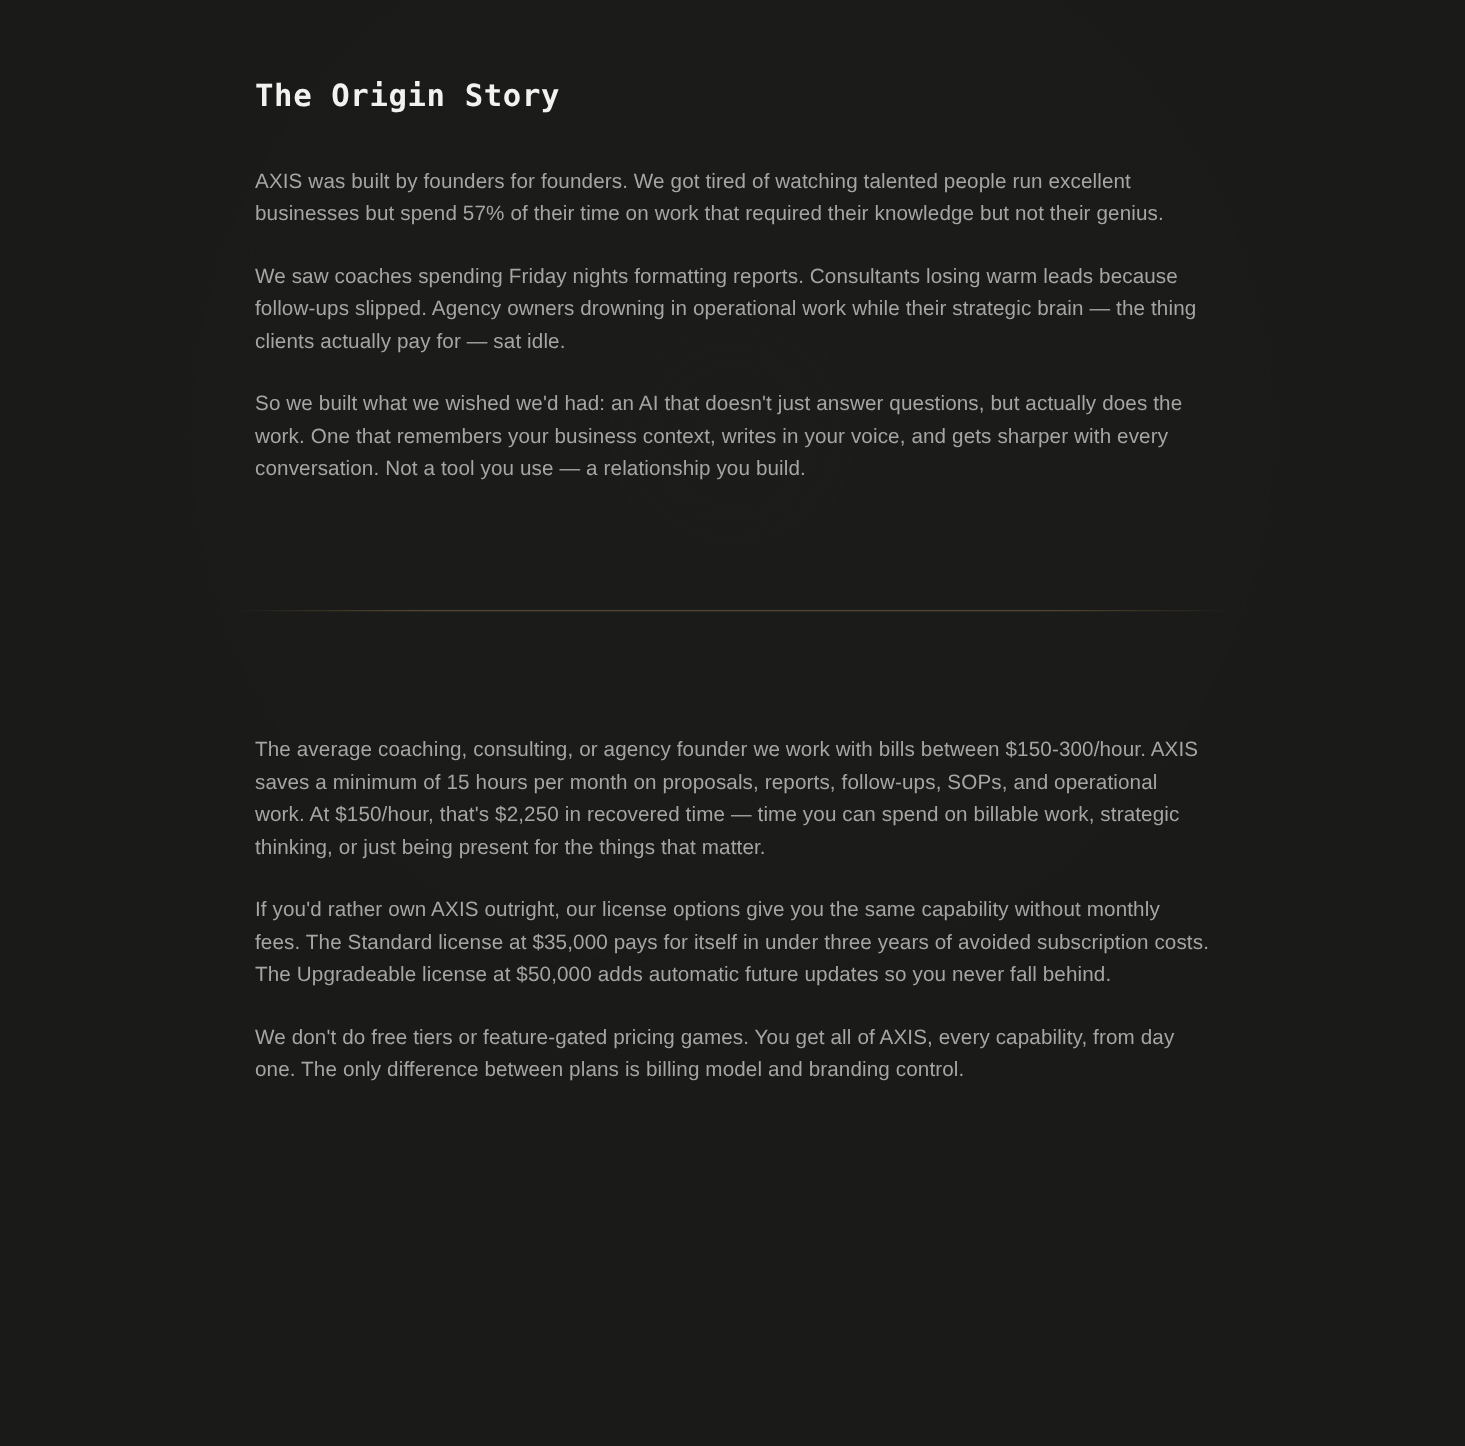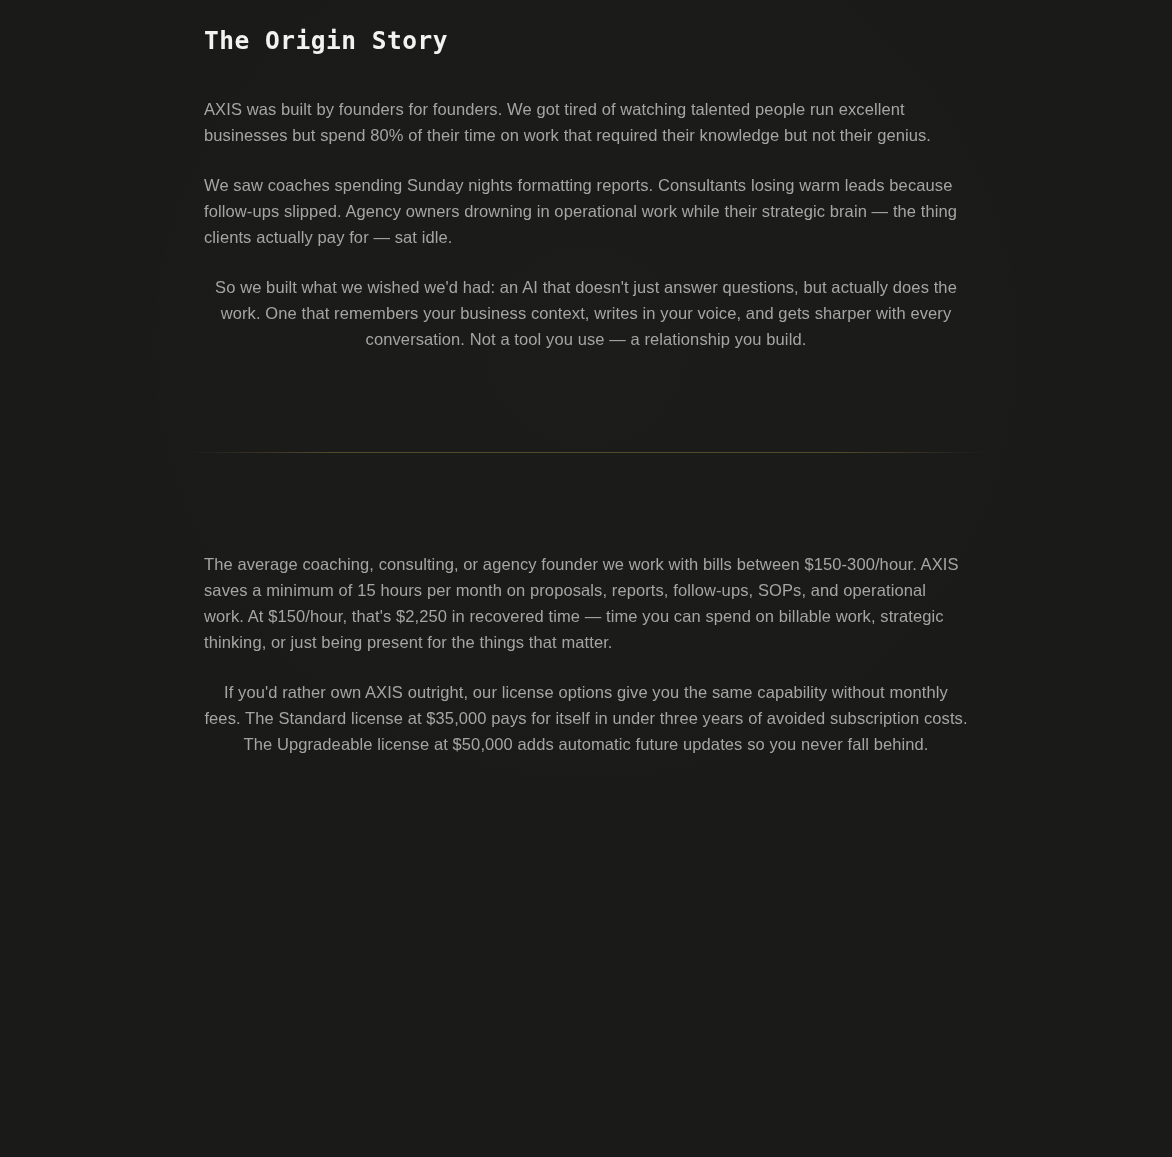--- a/index.html
+++ b/index.html
@@ -14,39 +14,39 @@
     width: 1172px;
     min-height: 1157px;
     background:
       radial-gradient(circle at 50% 30%, rgba(255,255,255,0.008), transparent 60%),
       #1a1a19;
   }
   .content-col {
     width: 764px;
     margin: 0 auto;
   }
-  .doc-section.first { padding-top: 26px; padding-bottom: 100px; }
+  .doc-section.first { padding-top: 62px; padding-bottom: 100px; }
   .doc-section.second { padding-top: 98px; padding-bottom: 165px; }
   .section-heading {
     font-family: "DejaVu Sans Mono", "Liberation Mono", monospace;
     font-weight: bold;
     font-size: 24.5px;
     line-height: 30px;
     letter-spacing: 0.5px;
     color: #f2f2f0;
     margin-bottom: 40px;
   }
   .body-para {
     font-size: 16.5px;
     line-height: 26px;
     color: #a5a5a3;
     margin-bottom: 24px;
     letter-spacing: 0.1px;
   }
-  .body-para:last-child { margin-bottom: 0; text-align: center; }
+  .body-para:last-child { margin-bottom: 0; }
   .section-divider {
     border: none;
     display: block;
     width: 800px;
     height: 1px;
     margin: 0 auto;
     background: linear-gradient(90deg,
       rgba(176,146,76,0) 0%,
       rgba(176,146,76,0.38) 18%,
       rgba(176,146,76,0.38) 82%,
@@ -54,28 +54,29 @@
   }
 </style>
 </head>
 <body>
 
 <div class="page">
 
   <section class="doc-section first">
     <div class="content-col">
       <h2 class="section-heading">The Origin Story</h2>
-      <p class="body-para">AXIS was built by founders for founders. We got tired of watching talented people run excellent businesses but spend 80% of their time on work that required their knowledge but not their genius.</p>
-      <p class="body-para">We saw coaches spending Sunday nights formatting reports. Consultants losing warm leads because follow-ups slipped. Agency owners drowning in operational work while their strategic brain — the thing clients actually pay for — sat idle.</p>
+      <p class="body-para">AXIS was built by founders for founders. We got tired of watching talented people run excellent businesses but spend 57% of their time on work that required their knowledge but not their genius.</p>
+      <p class="body-para">We saw coaches spending Friday nights formatting reports. Consultants losing warm leads because follow-ups slipped. Agency owners drowning in operational work while their strategic brain — the thing clients actually pay for — sat idle.</p>
       <p class="body-para">So we built what we wished we'd had: an AI that doesn't just answer questions, but actually does the work. One that remembers your business context, writes in your voice, and gets sharper with every conversation. Not a tool you use — a relationship you build.</p>
     </div>
   </section>
 
   <hr class="section-divider">
 
   <section class="doc-section second">
     <div class="content-col">
       <p class="body-para">The average coaching, consulting, or agency founder we work with bills between $150-300/hour. AXIS saves a minimum of 15 hours per month on proposals, reports, follow-ups, SOPs, and operational work. At $150/hour, that's $2,250 in recovered time — time you can spend on billable work, strategic thinking, or just being present for the things that matter.</p>
       <p class="body-para">If you'd rather own AXIS outright, our license options give you the same capability without monthly fees. The Standard license at $35,000 pays for itself in under three years of avoided subscription costs. The Upgradeable license at $50,000 adds automatic future updates so you never fall behind.</p>
+      <p class="body-para">We don't do free tiers or feature-gated pricing games. You get all of AXIS, every capability, from day one. The only difference between plans is billing model and branding control.</p>
     </div>
   </section>
 
 </div>
 
 </body></html>

